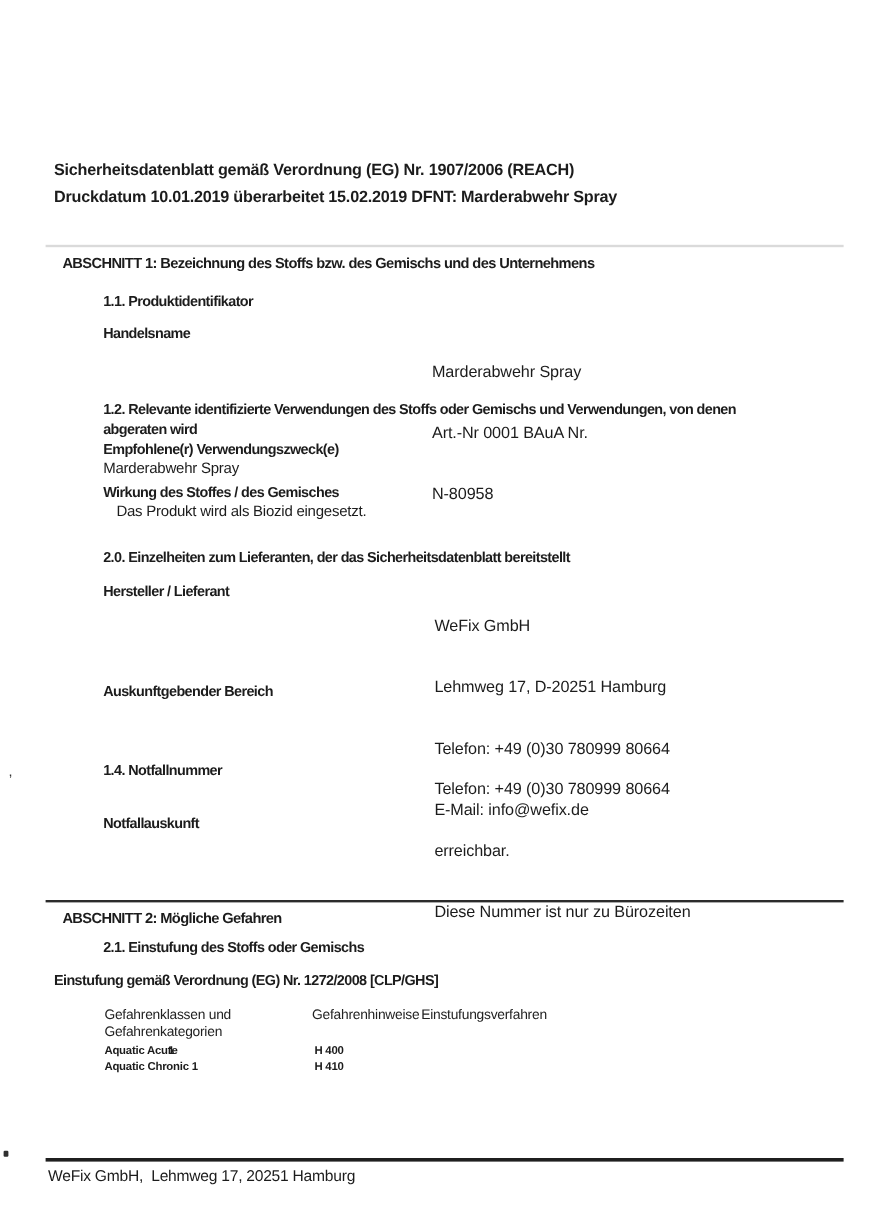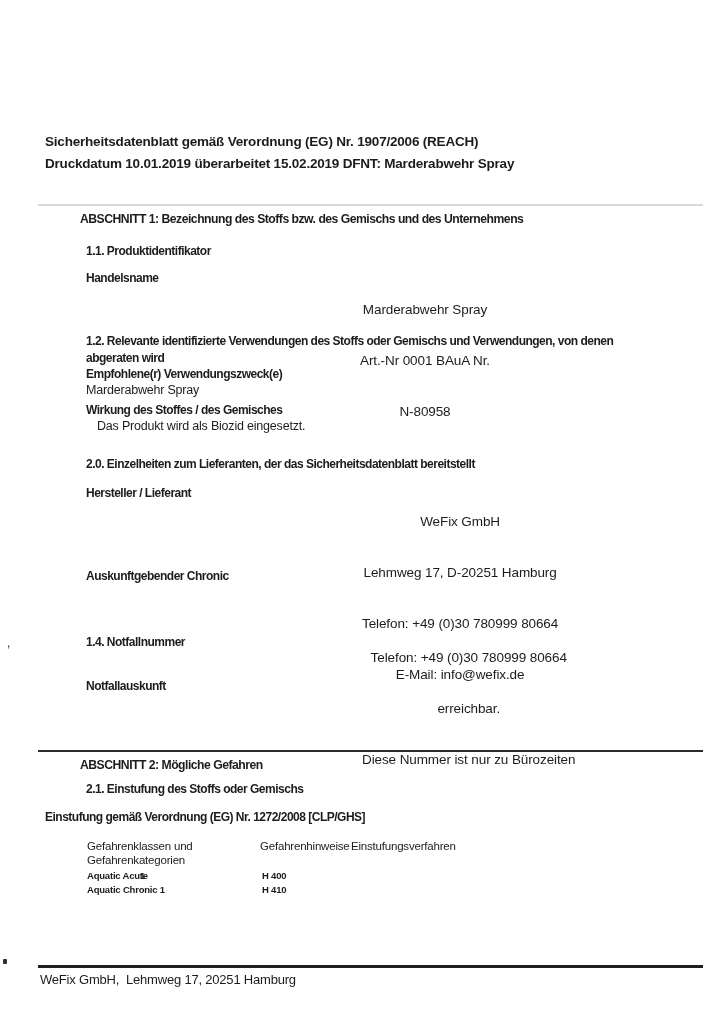--- a/index.html
+++ b/index.html
@@ -2,24 +2,24 @@
 <html><head>
 <meta charset="utf-8">
 <style>
   * { margin:0; padding:0; box-sizing:border-box; }
   html,body { background:#ffffff; }
   .page {
     position:relative; width:724px; height:1024px; margin:0 auto;
     background:#ffffff; overflow:hidden;
     font-family:"Liberation Sans", sans-serif; color:#1c1c1c;
   }
-  .abs { position:absolute; white-space:pre;text-align:center; }
+  .abs { position:absolute; white-space:pre; }
   
   .title  { font-size:13.5px; font-weight:bold; letter-spacing:-0.2px; line-height:22px; }
-  .h-sec  { font-size:12.2px; font-weight:bold; letter-spacing:-0.5px;margin-left:28px; }
+  .h-sec  { font-size:12.2px; font-weight:bold; letter-spacing:-0.5px; }
   .h-sub  { font-size:12px;   font-weight:bold; letter-spacing:-0.5px; }
   .lbl    { font-size:12px;   font-weight:bold; letter-spacing:-0.5px; }
   .val    { font-size:13.5px; font-weight:normal; letter-spacing:-0.1px; line-height:17px; }
   .body-r { font-size:12.5px; font-weight:normal; letter-spacing:-0.2px; }
   .thead  { font-size:11.5px; font-weight:normal; letter-spacing:-0.2px; color:#222; }
   .trow   { font-size:9.5px;  font-weight:bold; letter-spacing:-0.2px; }
   .footer-text { font-size:13px; font-weight:normal; letter-spacing:-0.2px; }
   .mark   { font-size:12px; color:#333; }
   .rule   { position:absolute; left:38px; width:665px; }
   .rule-faint { height:2px; background:#dadada; }
@@ -59,21 +59,21 @@
   <div class="abs h-sub" style="left:86px; top:457px;">2.0. Einzelheiten zum Lieferanten, der das Sicherheitsdatenblatt bereitstellt</div>
 
   <div class="abs lbl" style="left:86px; top:486px;">Hersteller / Lieferant</div>
   <div class="abs val" style="left:362px; top:479px;">
     <div>WeFix GmbH</div>
     <div>Lehmweg 17, D-20251 Hamburg</div>
     <div>Telefon: +49 (0)30 780999 80664</div>
     <div>E-Mail: info@wefix.de</div>
   </div>
 
-  <div class="abs lbl" style="left:86px; top:569px;">Auskunftgebender Chronic</div>
+  <div class="abs lbl" style="left:86px; top:569px;">Auskunftgebender Bereich</div>
 
   <div class="abs mark" style="left:7px; top:636px;">,</div>
   <div class="abs h-sub" style="left:86px; top:635px;">1.4. Notfallnummer</div>
   <div class="abs val" style="left:362px; top:615px;">
     <div>Telefon: +49 (0)30 780999 80664</div>
     <div>erreichbar.</div>
     <div>Diese Nummer ist nur zu Bürozeiten</div>
   </div>
 
   <div class="abs lbl" style="left:86px; top:679px;">Notfallauskunft</div>

